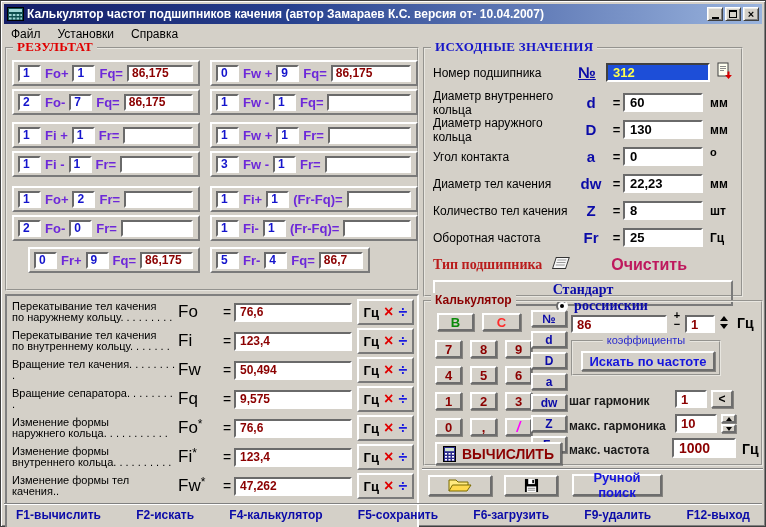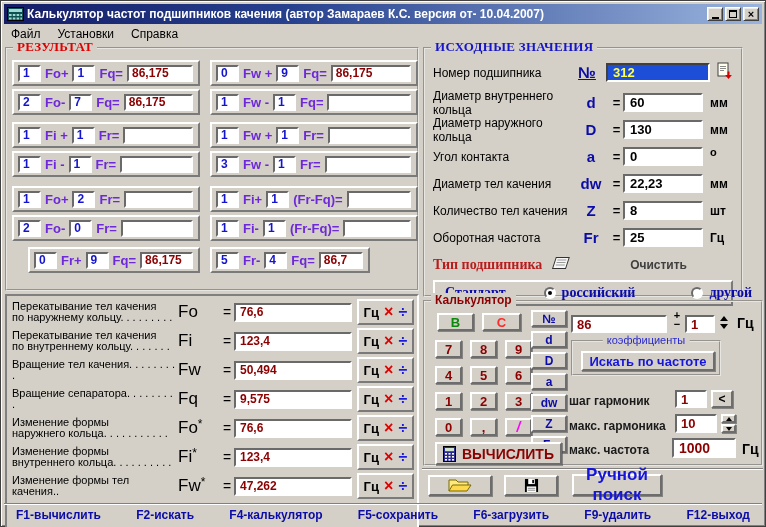--- a/index.html
+++ b/index.html
@@ -32,21 +32,21 @@
   
   .group { position:absolute; border:2px groove #e8e6e0; }
   .legend { position:absolute; top:-9px; left:6px; background:#d4d0c8; padding:0 4px;
             font-weight:bold; font-size:13px; line-height:14px; white-space:nowrap; }
   .legend.serif { font-family:"Liberation Serif", serif; letter-spacing:.3px; }
   .red   { color:#e00000; }
   .blue  { color:#1616c8; }
   .maroon{ color:#8b0000; }
 
   .sunken { border:2px solid; border-color:#808080 #ffffff #ffffff #808080; }
-  .raised { border:2px solid; border-color:#ffffff #7a7a7a #7a7a7a #ffffff; }
+  .raised { border:2px solid; border-color:#ffffff #7a7a7a #7a7a7a #ffffff;flex-direction:column; }
 
   input { background:#fff; border:2px solid; border-color:#6a6a6a #ffffff #ffffff #6a6a6a;
           font-family:"Liberation Sans", sans-serif; font-weight:bold; outline:none; }
 
   .btn3d { background:#d4d0c8; border:2px solid; border-color:#ffffff #6d6d6d #6d6d6d #ffffff;
            box-shadow:1px 1px 0 rgba(70,70,70,.55);
            font-family:"Liberation Sans", sans-serif; cursor:default;
            display:flex; align-items:center; justify-content:center; }
 
   
@@ -92,21 +92,21 @@
   .ieq { width:13px; text-align:center; font-size:13px; font-weight:bold; flex:none; }
   .ifield { width:80px; height:19px; color:#000; font-size:13px; padding-left:5px; flex:none; }
   .bearing-field { width:104px; background:#1d4ed8; color:#ffff4d; font-size:13px;
                    border-color:#404040 #fff #fff #404040; }
   .paste-icon { margin-left:5px; flex:none; cursor:pointer; }
   .unit { width:30px; padding-left:7px; font-weight:bold; font-size:12px; color:#000; flex:none; }
   .unit.sup { align-self:flex-start; padding-top:3px; font-size:11px; }
   .type-row { display:flex; align-items:center; height:23px; margin-top:2px; }
   .type-label { font-family:"Liberation Serif", serif; color:#b91c1c; font-weight:bold; font-size:14px; }
   .book-icon { margin-left:6px; cursor:pointer; }
-  .clear-label { margin-left:auto; margin-right:46px; color:#404040; font-weight:bold; font-size:12px; cursor:pointer; }
+  .clear-label { margin-left:auto; margin-right:46px; color:#be185d; font-weight:bold; font-size:16px; cursor:pointer; }
   .std-panel { margin-top:4px; height:26px; display:flex; align-items:center; padding:0 10px;
                font-family:"Liberation Serif", serif; font-weight:bold; font-size:14px; color:#0b0ba8; }
   .radio-opt { display:flex; align-items:center; gap:6px; cursor:default; }
   .radio-opt.o1 { margin-left:38px; }
   .radio-opt.o2 { margin-left:56px; }
   .radio { width:12px; height:12px; border-radius:50%; background:#fff; flex:none;
            border:2px solid; border-color:#6a6a6a #ffffff #ffffff #6a6a6a; position:relative; }
   .radio.on::after { content:""; position:absolute; left:2px; top:2px; width:4px; height:4px;
                      border-radius:50%; background:#000; }
 
@@ -150,21 +150,21 @@
   .hz2 { position:absolute; left:317px; top:139px; font-weight:bold; font-size:14px; }
   .compute-btn { position:absolute; left:10px; top:140px; width:127px; height:23px; gap:6px;
                  color:#8b0000; font-weight:bold; font-size:14px; }
 
   
   .bottom-row { position:absolute; left:421px; top:467px; width:341px; height:31px;
                 border-top:1px solid #808080; box-shadow: inset 0 1px 0 #ffffff;
                 display:flex; align-items:center; padding:2px 2px 0 6px; }
   .file-btn { width:64px; height:21px; }
   .save-btn { width:54px; height:21px; margin-left:12px; }
-  .txt-btn  { height:22px; color:#1515dd; font-weight:bold; font-size:17px; padding:0 6px; }
+  .txt-btn  { height:22px; color:#1515dd; font-weight:bold; font-size:13px; padding:0 6px; }
   .manual-btn  { width:90px; margin-left:14px; }
   .results-btn { width:92px; margin-left:8px; }
 
   
   .statusbar { position:absolute; left:3px; right:3px; top:502px; height:21px;
                border-top:1px solid #808080; box-shadow: inset 0 1px 0 #ffffff;
                display:flex; align-items:center; justify-content:space-between; padding:1px 12px 0 12px; }
   .status-item { color:#0b0ba8; font-weight:bold; font-size:12px; white-space:nowrap; }
 </style>
 </head>

